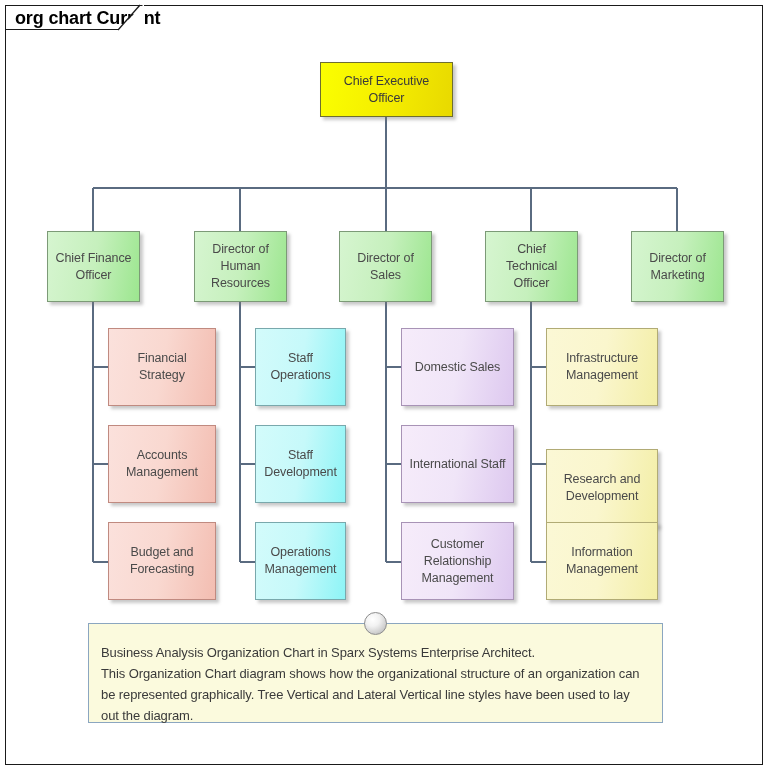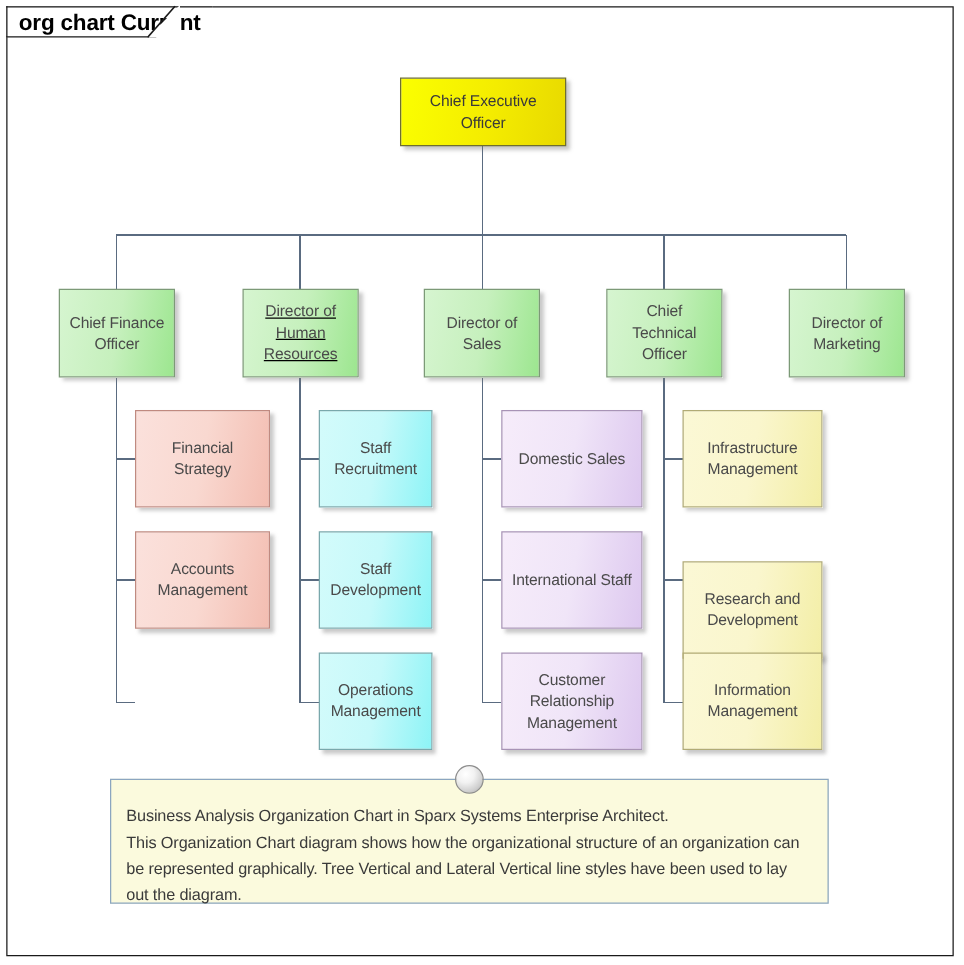--- a/index.html
+++ b/index.html
@@ -220,21 +220,21 @@
   </svg>
 
   <div class="node lvl1" style="left:320px; top:62px; width:133px; height:55px;">
     <span class="node-label">Chief Executive Officer</span>
   </div>
 
   <div class="node lvl2" style="left:47px; top:231px; width:93px; height:71px;">
     <span class="node-label">Chief Finance Officer</span>
   </div>
 
-  <div class="node lvl2" style="left:194px; top:231px; width:93px; height:71px;text-decoration:underline;">
+  <div class="node lvl2" style="left:194px; top:231px; width:93px; height:71px;">
     <span class="node-label">Director of Human Resources</span>
   </div>
 
   <div class="node lvl2" style="left:339px; top:231px; width:93px; height:71px;">
     <span class="node-label">Director of Sales</span>
   </div>
 
   <div class="node lvl2" style="left:485px; top:231px; width:93px; height:71px;">
     <span class="node-label">Chief Technical Officer</span>
   </div>
@@ -244,23 +244,26 @@
   </div>
 
   <div class="node pink" style="left:108px; top:328px; width:108px; height:78px;">
     <span class="node-label">Financial Strategy</span>
   </div>
 
   <div class="node pink" style="left:108px; top:425px; width:108px; height:78px;">
     <span class="node-label">Accounts Management</span>
   </div>
 
+  <div class="node pink" style="left:108px; top:522px; width:108px; height:78px;">
+    <span class="node-label">Budget and Forecasting</span>
+  </div>
 
   <div class="node cyan" style="left:255px; top:328px; width:91px; height:78px;">
-    <span class="node-label">Staff Recruitment</span>
+    <span class="node-label">Staff Operations</span>
   </div>
 
   <div class="node cyan" style="left:255px; top:425px; width:91px; height:78px;">
     <span class="node-label">Staff Development</span>
   </div>
 
   <div class="node cyan" style="left:255px; top:522px; width:91px; height:78px;">
     <span class="node-label">Operations Management</span>
   </div>
 

